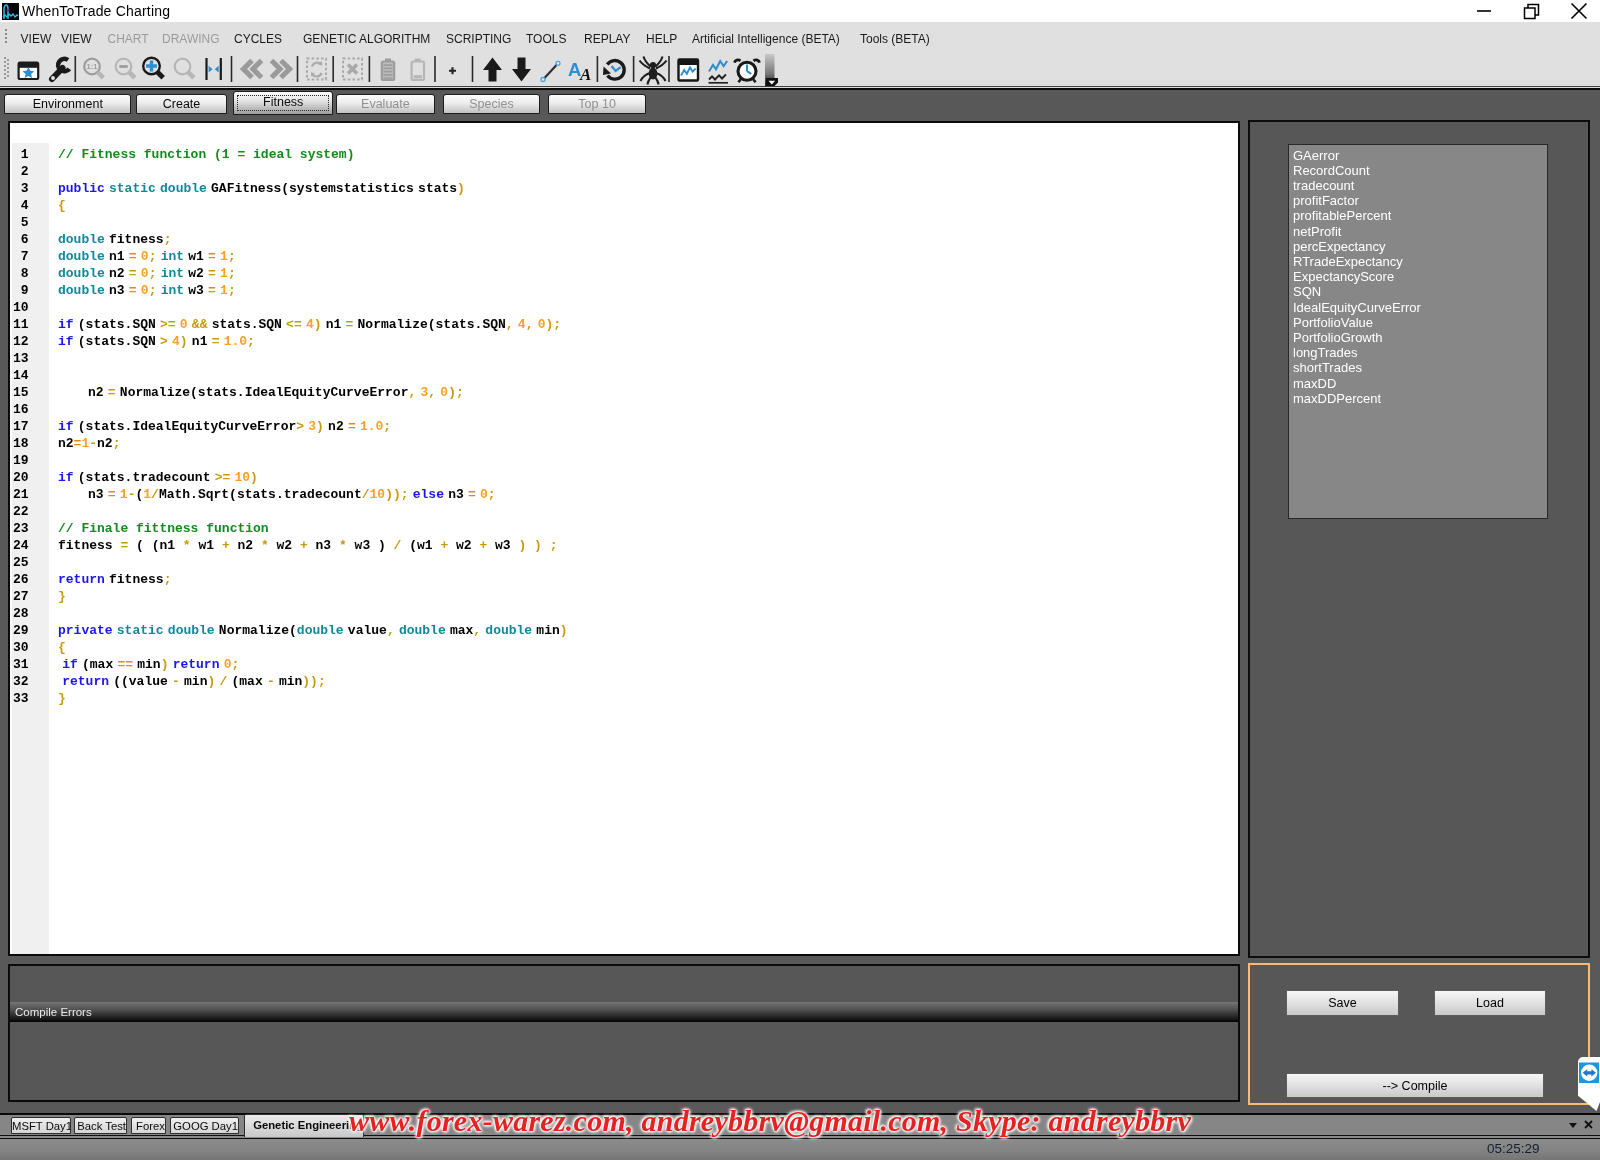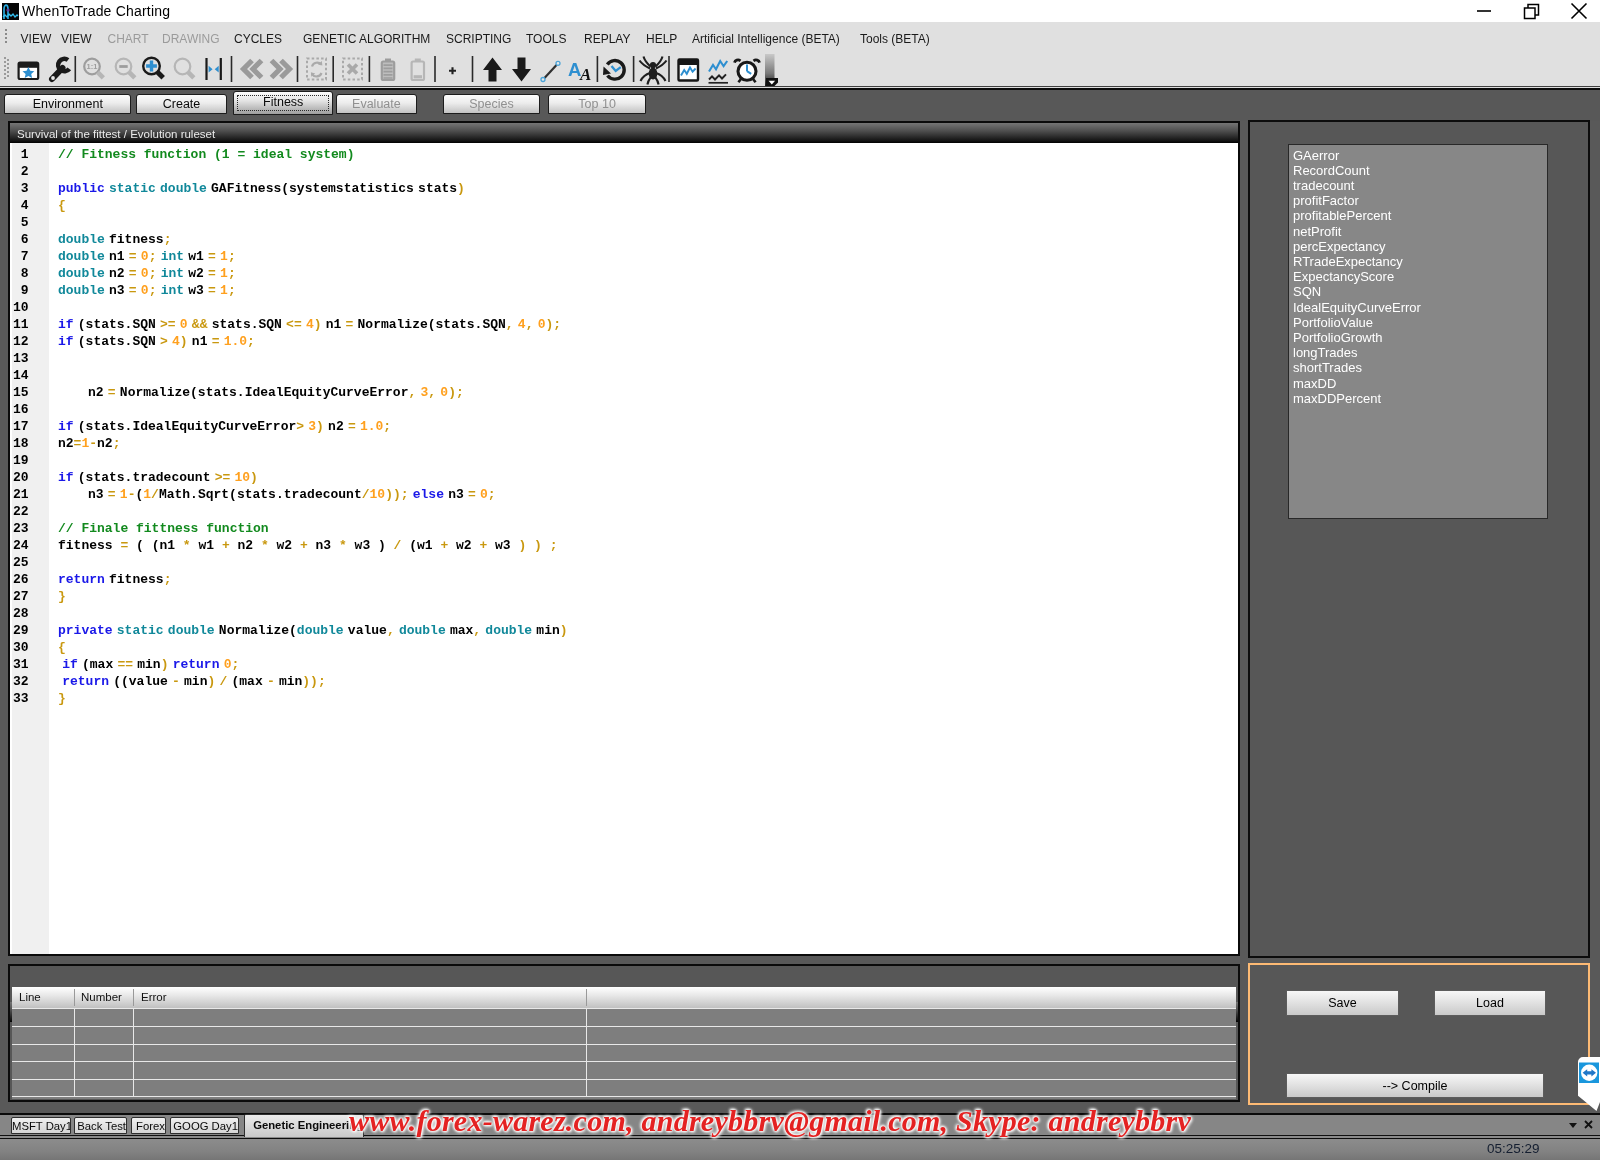--- a/index.html
+++ b/index.html
@@ -168,25 +168,24 @@
 <rect x="766" y="26" width="12" height="9" fill="#111"></rect>
     <path d="M768.5 28.7h6.6l-3.3 3.8z" fill="#fff"></path>
     <path d="M778.5 35.2l-5.2-0 5.2-5.2z" fill="#e0e0e0"></path>
 </svg>
 <div class="abs" id="tbline"></div>
 <div class="abs" id="tbline2"></div>
 <div class="abs" id="tabstrip"></div>
 <div class="tab" style="left:4.4px;width:126.8px">Environment</div>
 <div class="tab" style="left:135.6px;width:91.9px">Create</div>
 <div class="tab active" style="left:233.2px;width:100.1px">Fitness<div class="foc"></div></div>
-<div class="tab dis" style="left:335.9px;width:81px">Evaluate</div>
+<div class="tab dis" style="left:335.9px;width:99px">Evaluate</div>
 <div class="tab dis" style="left:442.7px;width:97.5px">Species</div>
 <div class="tab dis" style="left:548.1px;width:98px">Top 10</div>
 <div class="abs" id="edpanel">
-  <div id="edhead">Survival of the fittest / Evolution ruleset</div>
   <div id="gutter"></div>
   <div id="codearea">
 <div class="ln" style="top:2.5px">1</div>
 <div class="ln" style="top:19.5px">2</div>
 <div class="ln" style="top:36.5px">3</div>
 <div class="ln" style="top:53.5px">4</div>
 <div class="ln" style="top:70.5px">5</div>
 <div class="ln" style="top:87.5px">6</div>
 <div class="ln" style="top:104.5px">7</div>
 <div class="ln" style="top:121.5px">8</div>
@@ -238,39 +237,20 @@
 <div class="cl" style="top:512.5px"> <span class="kw">if</span> (max <span class="op">==</span> min<span class="op">)</span> <span class="kw">return</span> <span class="nm">0</span><span class="op">;</span></div>
 <div class="cl" style="top:529.5px"> <span class="kw">return</span> ((value <span class="op">-</span> min<span class="op">)</span> <span class="op">/</span> (max <span class="op">-</span> min<span class="op">));</span></div>
 <div class="cl" style="top:546.5px"><span class="op">}</span></div>
 </div>
 </div>
 <div class="abs" id="rpanel">
   <div id="listbox">GAerror<br>RecordCount<br>tradecount<br>profitFactor<br>profitablePercent<br>netProfit<br>percExpectancy<br>RTradeExpectancy<br>ExpectancyScore<br>SQN<br>IdealEquityCurveError<br>PortfolioValue<br>PortfolioGrowth<br>longTrades<br>shortTrades<br>maxDD<br>maxDDPercent</div>
 </div>
 <div class="abs" id="cpanel">
   <div id="chead">Compile Errors</div>
-  <div id="ctable">
-    <div id="cthead">
-      <span class="cth" style="left:7px">Line</span>
-      <span class="cth" style="left:69px">Number</span>
-      <span class="cth" style="left:129px">Error</span>
-      <span class="cvh" style="left:62px"></span>
-      <span class="cvh" style="left:121px"></span>
-      <span class="cvh" style="left:574px"></span>
-    </div>
-    <div class="cvl" style="left:62px;top:21px;height:89px"></div>
-    <div class="cvl" style="left:121px;top:21px;height:89px"></div>
-    <div class="cvl" style="left:574px;top:21px;height:89px"></div>
-    <div class="chl" style="top:21px"></div>
-    <div class="chl" style="top:39px"></div>
-    <div class="chl" style="top:57px"></div>
-    <div class="chl" style="top:74px"></div>
-    <div class="chl" style="top:92px"></div>
-    <div class="chl" style="top:109px"></div>
-  </div>
 </div>
 <div class="abs" id="bpanel">
   <div class="btn" style="left:36px;top:25px;width:113px;height:26px;line-height:25px">Save</div>
   <div class="btn" style="left:184px;top:25px;width:112px;height:26px;line-height:25px">Load</div>
   <div class="btn" style="left:36px;top:108px;width:258px;height:25px;line-height:24px">--&gt; Compile</div>
 </div>
 <div class="abs" id="footbar"></div>
 <div class="abs" id="footmid"></div>
 <div class="ftab" style="left:11px;width:60px;line-height:16px">MSFT Day1</div>
 <div class="ftab" style="left:74px;width:53px;line-height:16px">Back Test</div>

